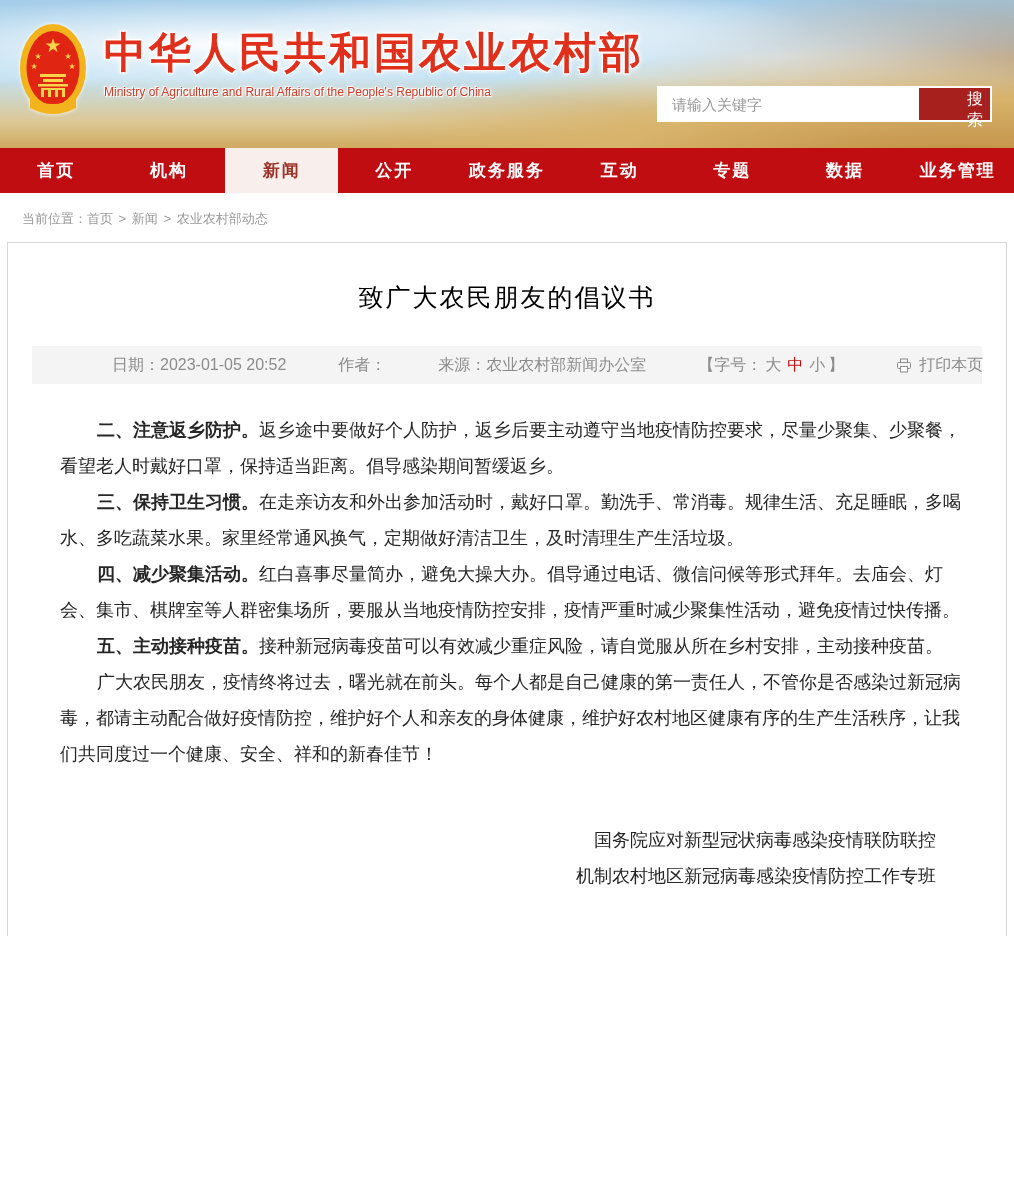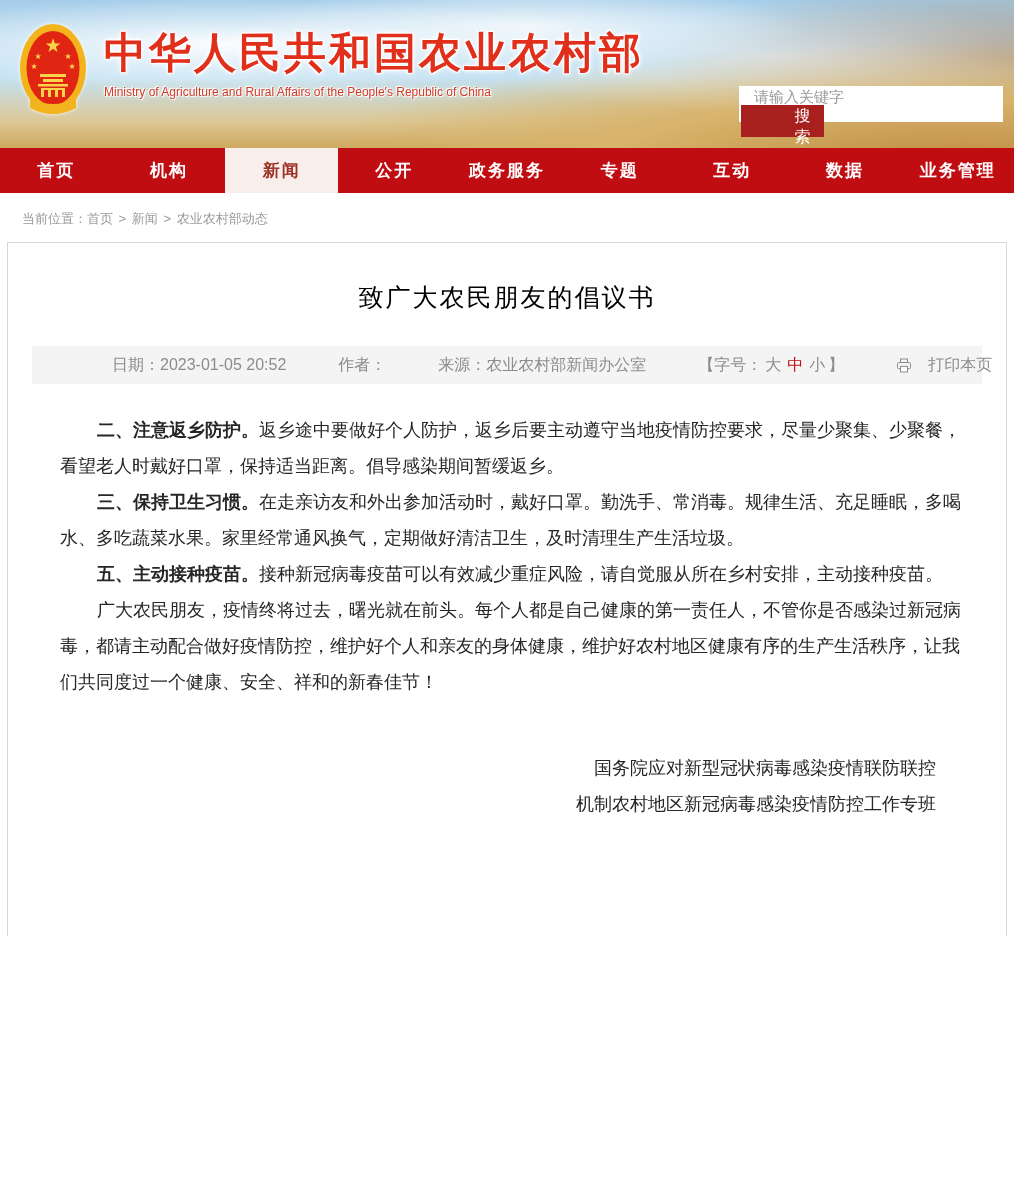--- a/index.html
+++ b/index.html
@@ -22,44 +22,44 @@
   .emblem{width:70px;height:100px;filter:drop-shadow(0 0 2px rgba(255,255,255,.9));}
   .titles{margin-left:16px;padding-top:8px;}
   .site-title{
     font-size:42px;font-weight:bold;color:var(--brand-red,#e0301c);letter-spacing:3px;line-height:1.1;
     text-shadow:0 0 4px #fff,0 0 7px #fff,1px 1px 0 #fff,-1px -1px 0 #fff,1px -1px 0 #fff,-1px 1px 0 #fff;
   }
   .site-subtitle{
     margin-top:9px;font-size:12px;color:#d23a28;
     text-shadow:0 0 3px #fff,0 0 5px #fff,1px 1px 0 #fff,-1px -1px 0 #fff;
   }
-  .search{position:absolute;top:86px;right:11px;display:flex;border:2px solid #fff;height:36px;box-sizing:border-box;background:#fff;flex-direction:column;}
+  .search{position:absolute;top:86px;right:22px;display:flex;border:2px solid #fff;height:36px;box-sizing:border-box;background:#fff;}
   .search-input{width:260px;height:32px;border:none;outline:none;padding:0 13px;font-size:15px;color:#333;box-sizing:border-box;font-family:inherit;}
   .search-input::placeholder{color:#9a9a9a;}
-  .search-btn{width:83px;height:32px;border:none;background:var(--button-red,#a8201d);color:#fff;font-size:16px;cursor:pointer;font-family:inherit;letter-spacing:2px;padding-left:48px;}
+  .search-btn{width:71px;height:32px;border:none;background:var(--button-red,#a8201d);color:#fff;font-size:16px;cursor:pointer;font-family:inherit;letter-spacing:2px;padding-left:48px;}
   
   .main-nav{display:flex;height:45px;background:var(--nav-red,#c00d12);}
   .nav-item{flex:1;display:flex;align-items:center;justify-content:center;color:#fff;font-size:17px;font-weight:bold;letter-spacing:2px;text-decoration:none;cursor:pointer;}
   .nav-item.is-active{background:var(--nav-active-bg,#f8efec);color:var(--nav-active-text,#9d3126);}
   
   .breadcrumb{height:49px;box-sizing:border-box;padding:17px 0 0 22px;font-size:13px;color:var(--breadcrumb-text,#999);}
   .bc-link{color:inherit;text-decoration:none;cursor:pointer;}
   .bc-sep{margin:0 2px;}
   
   .content-box{margin:0 7px;border:1px solid var(--border,#d8d8d8);border-bottom:none;height:694px;box-sizing:border-box;background:#fff;overflow:hidden;}
   .article-title{margin:40px 0 0;text-align:center;font-size:25px;font-weight:400;color:#000;letter-spacing:2px;line-height:29px;}
   .meta-bar{
     margin:34px 24px 0;height:38px;background:var(--meta-bg,#f4f4f4);
     display:flex;align-items:center;font-size:16px;color:var(--meta-text,#8c8c8c);
     padding:0 50px 0 80px;box-sizing:border-box;gap:52px;white-space:nowrap;
   }
   .meta-item{display:inline-flex;align-items:center;}
   .fontsize .fs{cursor:pointer;margin:0 3px;color:inherit;text-decoration:none;}
   .fontsize .fs-medium{color:var(--accent-red,#c00d0f);}
-  .print{margin-left:auto;color:inherit;text-decoration:none;cursor:pointer;gap:16px;}
+  .print{margin-left:auto;color:inherit;text-decoration:none;cursor:pointer;gap:7px;}
   .print-icon{display:inline-block;}
   
   .article-body{padding:28px 44px 0 52px;font-size:18px;line-height:36px;color:var(--body-text,#262626);}
   .para{margin:0;text-indent:37px;}
   .lead{font-weight:bold;}
   .signature{margin-top:50px;padding-right:70px;font-size:18px;line-height:36px;color:var(--body-text,#262626);text-align:right;}
   .sig-line{margin:0;}
 </style>
 </head>
 <body>
@@ -101,23 +101,23 @@
       <a class="nav-item">首页</a>
 
       <a class="nav-item">机构</a>
 
       <a class="nav-item is-active">新闻</a>
 
       <a class="nav-item">公开</a>
 
       <a class="nav-item">政务服务</a>
 
+      <a class="nav-item">互动</a>
+
       <a class="nav-item">专题</a>
-
-      <a class="nav-item">互动</a>
 
       <a class="nav-item">数据</a>
 
       <a class="nav-item">业务管理</a>
     </nav>
 
   <div class="breadcrumb">
     <span class="bc-label">当前位置：</span><span><a class="bc-link">首页</a><span class="bc-sep"> &gt; </span><a class="bc-link">新闻</a><span class="bc-sep"> &gt; </span><a class="bc-link">农业农村部动态</a><span class="bc-sep"></span></span>
   </div>
 
@@ -155,20 +155,21 @@
     </div>
 
     <div class="article-body">
 
 
 
         <p class="para"><b class="lead">二、注意返乡防护。</b><span>返乡途中要做好个人防护，返乡后要主动遵守当地疫情防控要求，尽量少聚集、少聚餐，看望老人时戴好口罩，保持适当距离。倡导感染期间暂缓返乡。</span></p>
 
         <p class="para"><b class="lead">三、保持卫生习惯。</b><span>在走亲访友和外出参加活动时，戴好口罩。勤洗手、常消毒。规律生活、充足睡眠，多喝水、多吃蔬菜水果。家里经常通风换气，定期做好清洁卫生，及时清理生产生活垃圾。</span></p>
 
+        <p class="para"><b class="lead">四、减少聚集活动。</b><span>红白喜事尽量简办，避免大操大办。倡导通过电话、微信问候等形式拜年。去庙会、灯会、集市、棋牌室等人群密集场所，要服从当地疫情防控安排，疫情严重时减少聚集性活动，避免疫情过快传播。</span></p>
 
         <p class="para"><b class="lead">五、主动接种疫苗。</b><span>接种新冠病毒疫苗可以有效减少重症风险，请自觉服从所在乡村安排，主动接种疫苗。</span></p>
 
 
         <p class="para"><b class="lead"></b><span>广大农民朋友，疫情终将过去，曙光就在前头。每个人都是自己健康的第一责任人，不管你是否感染过新冠病毒，都请主动配合做好疫情防控，维护好个人和亲友的身体健康，维护好农村地区健康有序的生产生活秩序，让我们共同度过一个健康、安全、祥和的新春佳节！</span></p>
       </div>
 
     <div class="signature">
 
         <p class="sig-line">国务院应对新型冠状病毒感染疫情联防联控</p>

